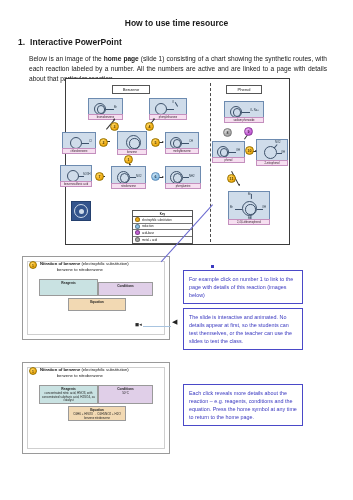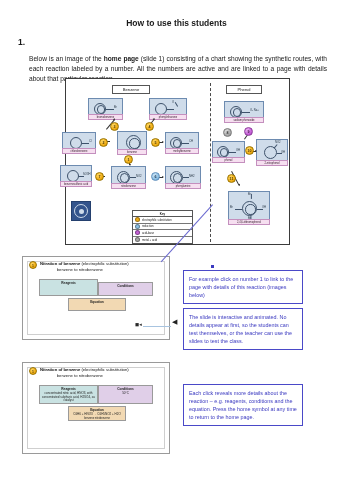--- a/index.html
+++ b/index.html
@@ -275,24 +275,25 @@
     transform-origin:0 0;
   }
   .leader-dot{
     position:absolute;
     width:2.5px;height:2.5px;background:#3b3ac0;
   }
 </style>
 </head>
 <body>
 
-<div class="doc-title">How to use this students</div>
+<div class="doc-title">How to use time resource</div>
 
 <div class="section-head">
   <span>1.</span>
+  <span>Interactive PowerPoint</span>
 </div>
 
 <div class="intro"><span>Below is an image of the </span><b>home page</b><span> (slide 1) consisting of a chart showing the synthetic routes, with each reaction labeled by a number. All the numbers are active and are linked to a page with details about that particular reaction.</span></div>
 
 <div class="chart-frame">
 
   <div class="divider"></div>
 
   <div class="hdr-box" style="left:46px; top:6px; width:38px;">Benzene</div>
   <div class="hdr-box" style="left:160px; top:6px; width:36px;">Phenol</div>

